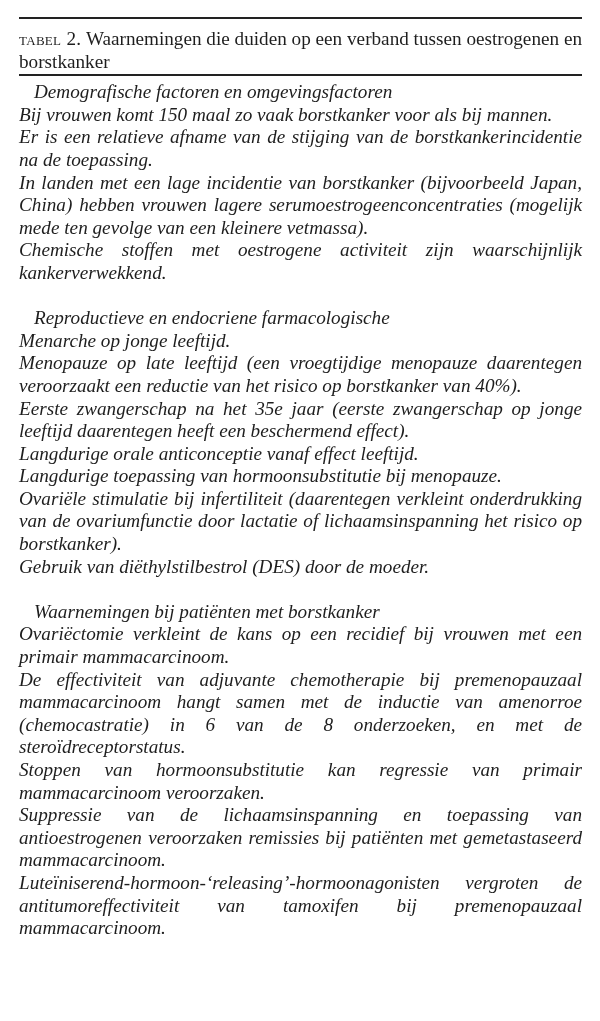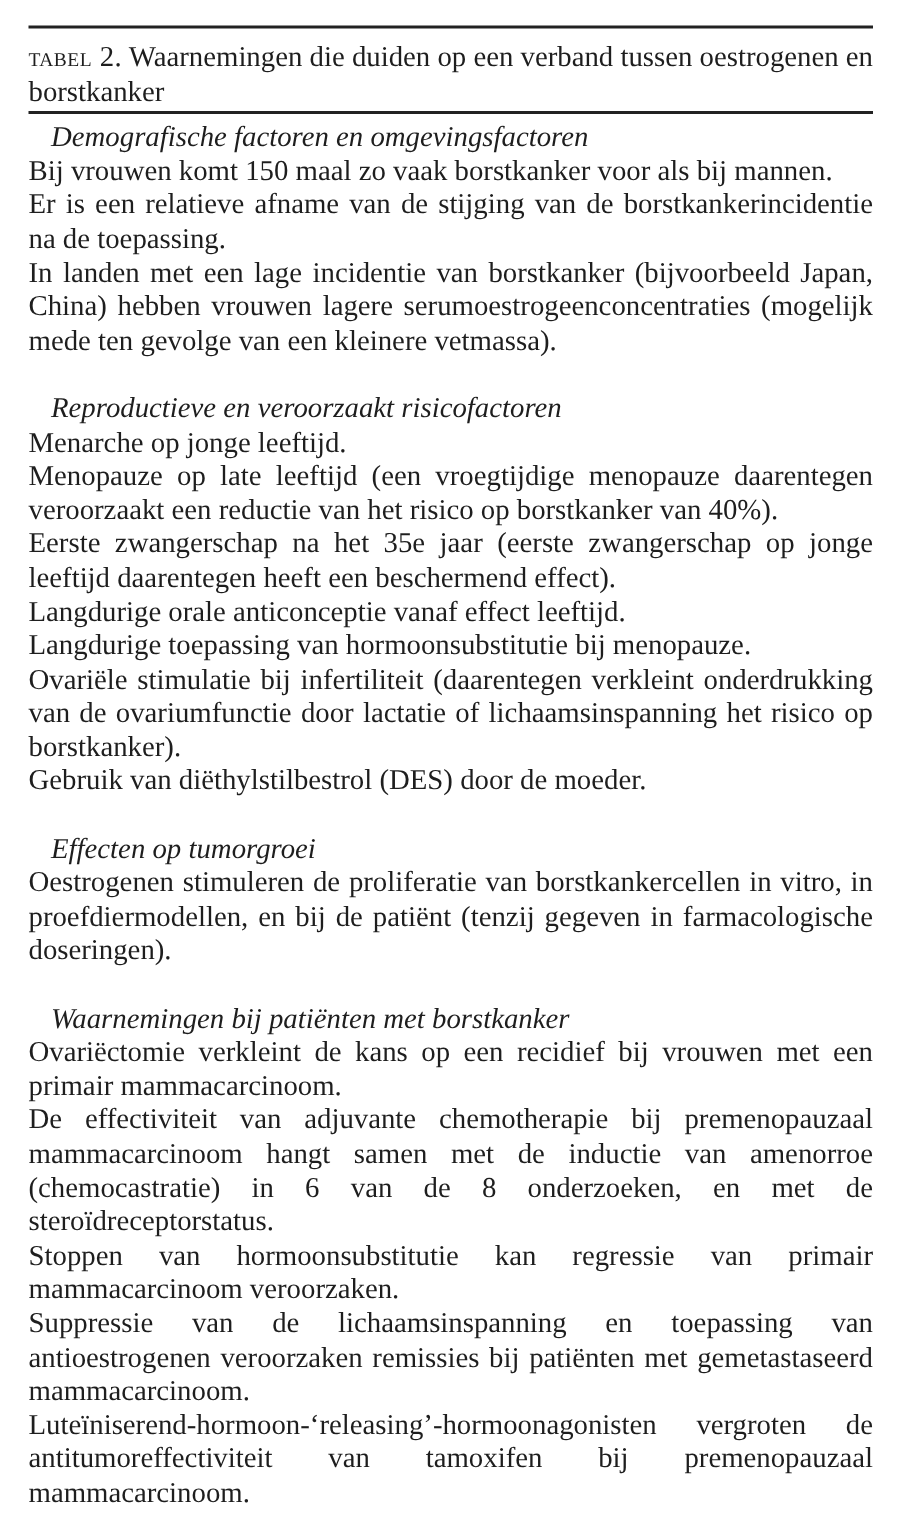--- a/index.html
+++ b/index.html
@@ -11,55 +11,52 @@
     font-size: 19.2px;
     line-height: 22.6px;
   }
   .rule { height: 2px; background: #222; width: 100%; }
   .caption { margin-top: 9px; margin-bottom: 1px; text-align: justify; }
   .caption .label { font-variant: small-caps; letter-spacing: 0.3px; }
   .body { margin-top: 5px; }
   .section { margin-bottom: 22.6px; }
   .section:last-child { margin-bottom: 0; }
   .section-title { font-style: italic; margin-left: 15px; }
-  .item { text-align: justify; text-align-last: left; hyphens: manual; }
+  .item { text-align: justify; text-align-last: left; hyphens: manual; font-style: italic; }
 </style>
 </head>
 <body>
 
 <div class="page">
   <div class="rule"></div>
   <div class="caption">
     <span class="label">tabel 2.</span><span> Waarnemingen die duiden op een verband tussen oestrogenen en borstkanker</span>
   </div>
   <div class="rule"></div>
 
   <div class="body">
     <div class="section">
       <div class="section-title">Demografische factoren en omgevingsfactoren</div>
       <div class="item">Bij vrouwen komt 150 maal zo vaak borstkanker voor als bij mannen.</div>
       <div class="item">Er is een relatieve afname van de stijging van de borstkankerincidentie na de toepassing.</div>
       <div class="item">In landen met een lage incidentie van borstkanker (bijvoorbeeld Japan, China) hebben vrouwen lagere serumoestrogeenconcentraties (mogelijk mede ten gevolge van een kleinere vetmassa).</div>
+      <div class="item">Chemische stoffen met oestrogene activiteit zijn waarschijnlijk kankerverwekkend.</div>
     </div>
 
     <div class="section">
-      <div class="section-title">Reproductieve en veroorzaakt risicofactoren</div>
+      <div class="section-title">Reproductieve en endocriene farmacologische</div>
       <div class="item">Menarche op jonge leeftijd.</div>
       <div class="item">Menopauze op late leeftijd (een vroegtijdige menopauze daarentegen veroorzaakt een reductie van het risico op borstkanker van 40%).</div>
       <div class="item">Eerste zwangerschap na het 35e jaar (eerste zwangerschap op jonge leeftijd daarentegen heeft een beschermend effect).</div>
       <div class="item">Langdurige orale anticonceptie vanaf effect leeftijd.</div>
       <div class="item">Langdurige toepassing van hormoonsubstitutie bij menopauze.</div>
       <div class="item">Ovariële stimulatie bij infertiliteit (daarentegen verkleint onderdrukking van de ovariumfunctie door lactatie of lichaamsinspanning het risico op borstkanker).</div>
       <div class="item">Gebruik van diëthylstilbestrol (DES) door de moeder.</div>
     </div>
 
-    <div class="section">
-      <div class="section-title">Effecten op tumorgroei</div>
-      <div class="item">Oestrogenen stimuleren de proliferatie van borstkankercellen in vitro, in proefdiermodellen, en bij de patiënt (tenzij gegeven in farmacologische doseringen).</div>
-    </div>
 
     <div class="section">
       <div class="section-title">Waarnemingen bij patiënten met borstkanker</div>
       <div class="item">Ovariëctomie verkleint de kans op een recidief bij vrouwen met een primair mammacarcinoom.</div>
       <div class="item">De effectiviteit van adjuvante chemotherapie bij premenopauzaal mammacarcinoom hangt samen met de inductie van amenorroe (chemocastratie) in 6 van de 8 onderzoeken, en met de steroïdreceptorstatus.</div>
       <div class="item">Stoppen van hormoonsubstitutie kan regressie van primair mammacarcinoom veroorzaken.</div>
       <div class="item">Suppressie van de lichaamsinspanning en toepassing van antioestrogenen veroorzaken remissies bij patiënten met gemetastaseerd mammacarcinoom.</div>
       <div class="item">Luteïniserend-hormoon-‘releasing’-hormoonagonisten vergroten de antitumoreffectiviteit van tamoxifen bij premenopauzaal mammacarcinoom.</div>
     </div>
   </div>

